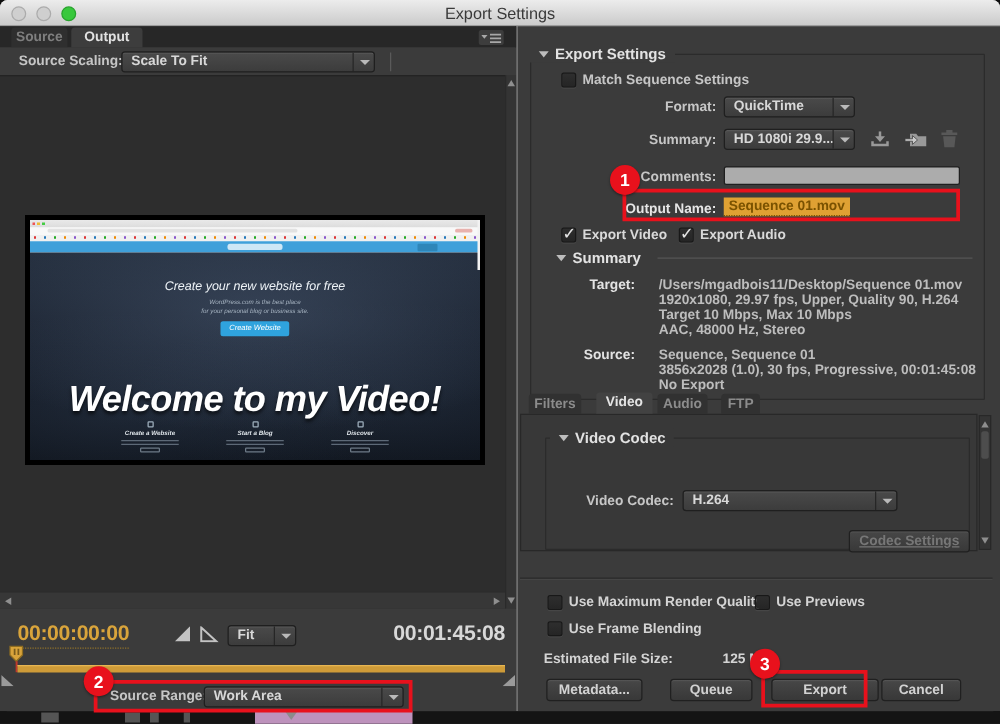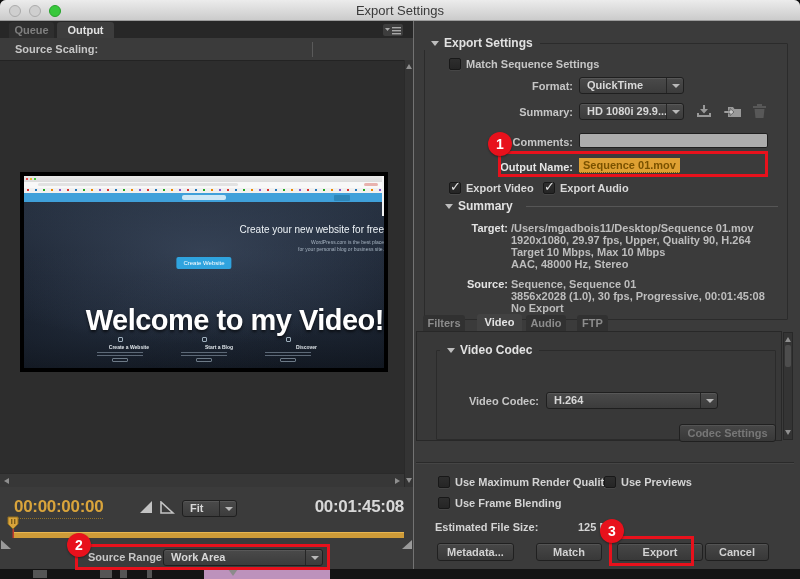--- a/index.html
+++ b/index.html
@@ -1,38 +1,38 @@
 <!DOCTYPE html>
 <html><head>
 <meta charset="utf-8">
 <style>
   * { margin:0; padding:0; box-sizing:border-box; }
   html,body { width:800px; height:579px; overflow:hidden; }
   body { background:#101010; font-family:"Liberation Sans","DejaVu Sans",sans-serif; -webkit-font-smoothing:antialiased; }
 
-  .dialog { position:absolute; left:0; top:0; width:800px; height:569px; background:#737373; border-radius:6px; box-shadow:0 8px 24px rgba(0,0,0,.6); }
+  .dialog { position:absolute; left:0; top:0; width:800px; height:569px; background:#a3a3a3; border-radius:6px; box-shadow:0 8px 24px rgba(0,0,0,.6); }
 
   
   .titlebar { position:absolute; left:0; top:0; width:800px; height:21px; border-radius:6px 6px 0 0;
     background:linear-gradient(#ececec,#cbcbcb); border-bottom:1px solid #9c9c9c; }
   .titlebar .title { position:absolute; left:0; right:0; top:3px; text-align:center; font-size:13px; color:#3a3a3a; }
   .light { position:absolute; top:5px; width:12px; height:12px; border-radius:50%; }
   .light.l1 { left:9px;  background:#cfcfcf; border:1px solid #ababab; }
   .light.l2 { left:29px; background:#cfcfcf; border:1px solid #ababab; }
   .light.l3 { left:49px; background:#38c83c; border:1px solid #27a32c; }
 
   
   .dd { position:absolute; height:17px; background:linear-gradient(#4a4a4a,#3c3c3c); border:1px solid #1f1f1f; border-radius:3px;
     box-shadow:inset 0 1px 0 rgba(255,255,255,.08); color:#d8d8d8; font-size:11px; font-weight:700; line-height:15px; padding:0 22px 0 7px;
     white-space:nowrap; overflow:hidden; }
   .dd .arr { position:absolute; right:0; top:0; width:17px; height:15px; border-left:1px solid #262626; }
   .dd .arr:after { content:""; position:absolute; left:5px; top:6px; border-left:4px solid transparent; border-right:4px solid transparent; border-top:4px solid #b9b9b9; }
   .btn { position:absolute; height:18px; background:linear-gradient(#474747,#383838); border:1px solid #202020; border-radius:3px;
     color:#d2d2d2; font-size:11px; font-weight:700; text-align:center; line-height:16px; box-shadow:inset 0 1px 0 rgba(255,255,255,.07); }
-  .btn.disabled { color:#777; }
+  .btn.disabled { color:#777;text-decoration:underline; }
   .ckb { position:absolute; width:12px; height:12px; background:linear-gradient(#2e2e2e,#252525); border:1px solid #181818; border-radius:2px;
     box-shadow:0 1px 0 rgba(255,255,255,.06); }
   .ckb.checked:after { content:"✓"; position:absolute; left:0; top:-4px; font-size:13px; font-weight:700; color:#e4e4e4; }
   .lbl { position:absolute; font-size:11px; font-weight:700; color:#c6c6c6; white-space:nowrap; }
   .tri { display:inline-block; width:0; height:0; border-left:4px solid transparent; border-right:4px solid transparent; border-top:5px solid #bdbdbd; margin-right:5px; position:relative; top:-1px; }
   .grp { position:absolute; border:1px solid #2b2b2b; border-radius:1px; }
   .grp-head { position:absolute; background:#3b3b3b; padding:0 7px; font-size:12px; font-weight:700; color:#e2e2e2; line-height:14px; z-index:3; white-space:nowrap; }
 
   
   .left { position:absolute; left:0; top:21px; width:413px; height:548px; background:#3b3b3b; border-right:1px solid #262626; }
@@ -54,25 +54,25 @@
     background:linear-gradient(90deg,#e55 0 2px,transparent 2px 4px,#eb3 4px 6px,transparent 6px 8px,#4c4 8px 10px); }
   .b-url { height:6px; background:#f8f8f8; position:relative; }
   .b-url:before { content:""; position:absolute; left:14px; top:1px; width:200px; height:3px; background:#e2e2e2; border-radius:2px; }
   .b-url:after { content:""; position:absolute; right:6px; top:1px; width:14px; height:3px; background:#e8b2ae; border-radius:2px; }
   .b-marks { height:5px; background:#f0f0f0; position:relative; }
   .b-marks:before { content:""; position:absolute; left:3px; top:1px; right:3px; height:2px;
     background:repeating-linear-gradient(90deg,#d33 0 2px,transparent 2px 8px,#27b 8px 10px,transparent 10px 16px,#2a2 16px 18px,transparent 18px 24px,#e80 24px 26px,transparent 26px 32px,#85c 32px 34px,transparent 34px 40px); }
   .b-blue { height:9px; background:#3fa0da; position:relative; }
   .b-blue .wp { position:absolute; left:158px; top:2px; width:44px; height:5px; background:rgba(255,255,255,.75); border-radius:2px; }
   .b-blue .login { position:absolute; right:34px; top:2px; width:16px; height:6px; background:#2e86b9; border-radius:1px; }
-  .stage { height:166px; position:relative; color:#fff; text-align:right;
+  .stage { height:166px; position:relative; color:#fff; text-align:center;
     background:radial-gradient(ellipse 120% 90% at 50% 30%, rgba(96,116,146,.38), transparent 62%),
                radial-gradient(ellipse 90% 70% at 22% 75%, rgba(56,72,95,.35), transparent 65%),
                radial-gradient(ellipse 90% 70% at 80% 70%, rgba(56,72,95,.3), transparent 65%),
-               linear-gradient(180deg,#232d3c 0%,#161d29 45%,#0e131b 100%); }
+               linear-gradient(180deg,#232d3c 0%,#161d29 45%,#0e131b 100%);font-style:italic; }
   .headline { position:absolute; left:0; right:0; top:22px; font-size:10px; color:#eef3f7; }
   .subline { position:absolute; left:0; right:0; font-size:5px; color:#a7b4c2; }
   .cta { position:absolute; left:50%; transform:translateX(-50%); top:55px; background:#2fa3de; color:#fff; font-size:6px; padding:3px 7px; border-radius:2px; }
   .welcome { position:absolute; left:0; right:0; top:102px; font-size:29px; font-weight:700; letter-spacing:-.5px; text-shadow:0 2px 3px rgba(0,0,0,.65); }
   .feats { position:absolute; left:0; right:0; bottom:6px; display:flex; justify-content:center; gap:26px; }
   .feat { width:58px; }
   .feat .fi { width:5px; height:5px; border:1px solid #9fb0bd; border-radius:1px; margin:0 auto 2px; }
   .feat .ft { font-size:5px; font-weight:700; color:#dfe5ea; }
   .feat .fl { height:1px; background:#5d6977; margin:2px 6px 1px; }
   .feat .fm { width:16px; height:4px; border:1px solid #6d7a87; margin:2px auto 0; border-radius:1px; }
@@ -91,21 +91,21 @@
   .tc.cur { position:absolute; left:14px; top:10px; color:#d9a43b; border-bottom:1px dotted #8f712b; padding-bottom:1px; }
   .tc.dur { position:absolute; right:9px; top:10px; color:#d8d8d8; }
   .inout { position:absolute; left:139px; top:14px; }
   .workbar { position:absolute; left:14px; top:45px; width:390px; height:6px; background:#ce9b38; border-top:1px solid #e7b652; }
   .srcrange-lbl { left:88px; top:64px; }
   .redbox { position:absolute; border:3px solid #e8111c; z-index:5; }
   .redcircle { position:absolute; width:24px; height:24px; background:#e8111c; border-radius:50%; z-index:6; color:#fff; font-size:14px; font-weight:700; text-align:center; line-height:24px; box-shadow:0 1px 2px rgba(0,0,0,.4); }
 
   
   .right { position:absolute; left:414px; top:21px; width:386px; height:548px; background:#3b3b3b; }
-  .sum-line { font-size:11px; font-weight:700; color:#bdbdbd; line-height:12px; white-space:nowrap; }
+  .sum-line { font-size:11px; font-weight:700; color:#bdbdbd; line-height:12px; white-space:nowrap;margin-left:16px; }
   .sum-lbl { font-size:11px; font-weight:700; color:#e3e3e3; text-align:right; }
   .head-rule { position:absolute; height:1px; background:#565656; }
   .rtab { position:absolute; top:0; height:16px; font-size:11px; font-weight:700; text-align:center; line-height:16px; border-radius:3px 3px 0 0; background:#313131; color:#8c8c8c; z-index:2; }
   .rtab.active { background:#424242; color:#e4e4e4; height:17px; }
   .tabpanel { position:absolute; left:2px; top:310px; width:366px; height:110px; background:#383838; border:1px solid #282828; }
   .rscroll { position:absolute; left:369px; top:311px; width:10px; height:108px; background:#343434; border:1px solid #282828; }
   .rscroll .thumb { position:absolute; left:1px; top:12px; width:6px; height:22px; background:#4d4d4d; border-radius:2px; }
 
   .opt-divider { position:absolute; left:2px; top:441px; width:378px; height:1px; background:#2a2a2a; box-shadow:0 1px 0 #454545; }
 
@@ -125,34 +125,37 @@
   <div class="titlebar">
     <span class="light l1"></span>
     <span class="light l2"></span>
     <span class="light l3"></span>
     <div class="title">Export Settings</div>
   </div>
 
   <div class="left">
 
     <div class="ltabs">
-      <div class="ltab src">Queue</div>
+      <div class="ltab src">Source</div>
       <div class="ltab out">Output</div>
       <div class="panelmenu">
         <svg width="16" height="9" viewBox="0 0 16 9">
           <polygon points="0,2 5,2 2.5,5" fill="#a8a8a8"></polygon>
           <rect x="7" y="1" width="9" height="1.4" fill="#a8a8a8"></rect>
           <rect x="7" y="4" width="9" height="1.4" fill="#a8a8a8"></rect>
           <rect x="7" y="7" width="9" height="1.4" fill="#a8a8a8"></rect>
         </svg>
       </div>
     </div>
 
     <div class="srcscale-row">
       <div class="lbl" style="left:15px; top:5px;">Source Scaling:</div>
+      <div class="dd" style="left:97px; top:3px; width:203px;">
+        <span>Scale To Fit</span><span class="arr"></span>
+      </div>
       <div class="vsep" style="top:4px;"></div>
     </div>
 
     <div class="preview">
       <div class="vframe">
         <div class="browser">
           <div class="b-tabs">
               <span class="b-dots"></span>
             </div>
           <div class="b-url"></div>
@@ -341,21 +344,21 @@
     <div class="lbl" style="left:41px; top:455px; color:#d4d4d4;">Use Maximum Render Quality</div>
     <div class="ckb" style="left:190px; top:455px;"></div>
     <div class="lbl" style="left:207px; top:455px; color:#d4d4d4;">Use Previews</div>
     <div class="ckb" style="left:24px; top:476px;"></div>
     <div class="lbl" style="left:41px; top:476px; color:#d4d4d4;">Use Frame Blending</div>
 
     <div class="lbl" style="left:21px; top:500px; color:#d4d4d4;">Estimated File Size:</div>
     <div class="lbl" style="left:164px; top:500px; color:#d4d4d4;">125 MB</div>
 
     <div class="btn" style="left:23px; top:522px; width:77px;">Metadata...</div>
-    <div class="btn" style="left:122px; top:522px; width:66px;">Match</div>
+    <div class="btn" style="left:122px; top:522px; width:66px;">Queue</div>
     <div class="btn" style="left:203px; top:522px; width:86px;">Export</div>
     <div class="btn" style="left:291px; top:522px; width:64px;">Cancel</div>
 
     <div class="redbox" style="left:195px; top:515px; width:85px; height:30px;"></div>
     <div class="redcircle" style="left:186px; top:498px;">3</div>
   </div>
 </div>
 
 <div class="strip">
   <span class="mark" style="left:33px; width:14px;"></span>

